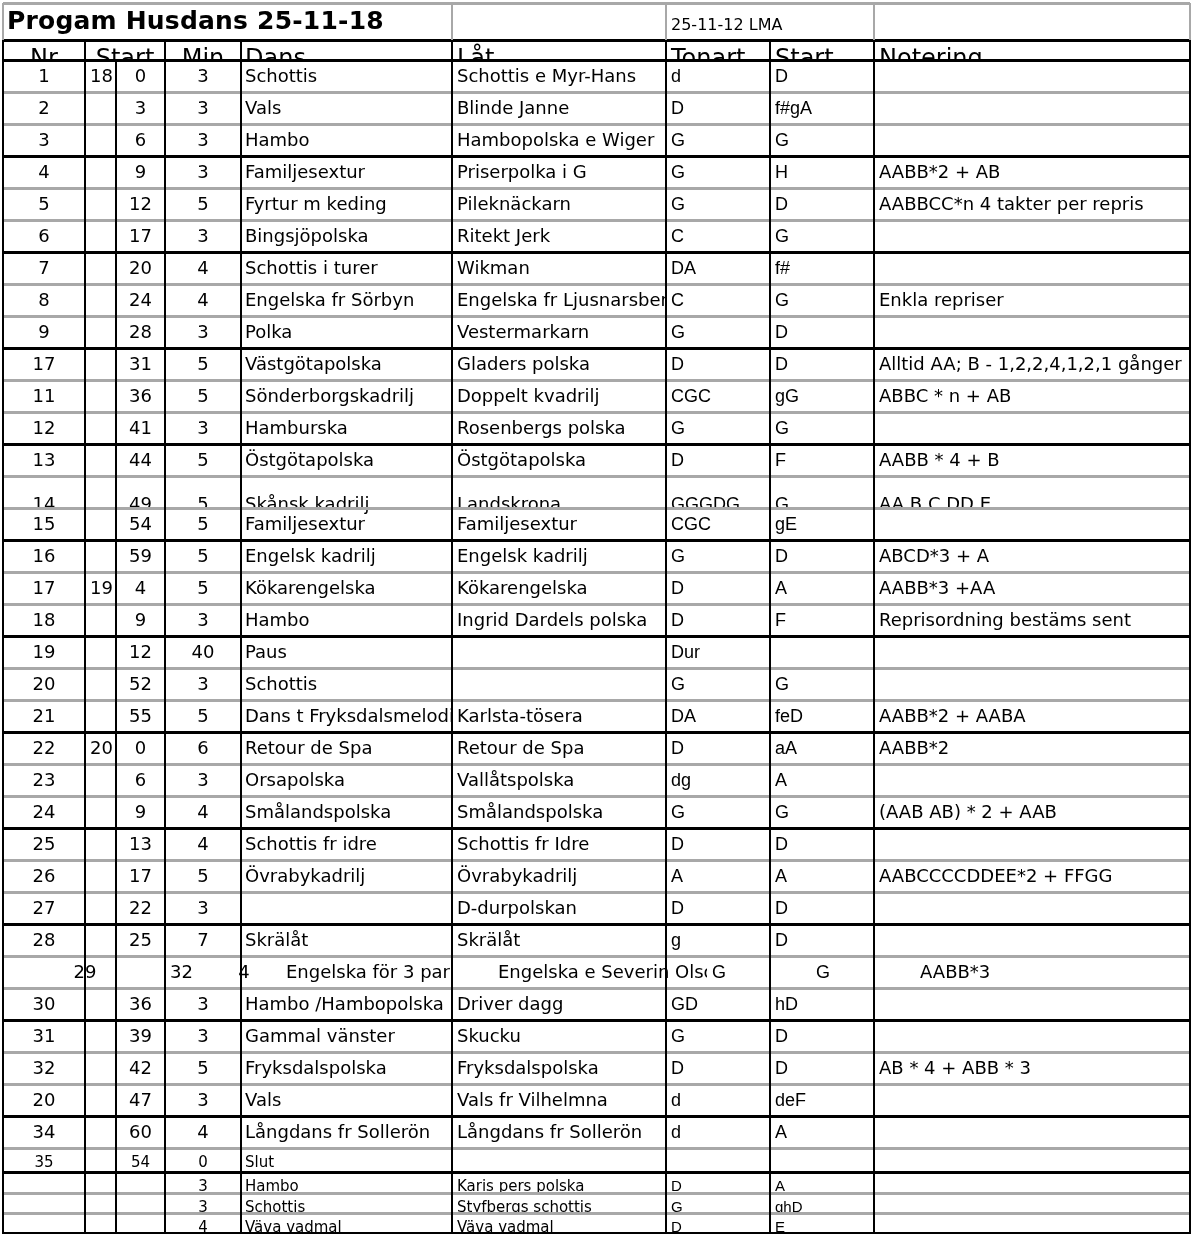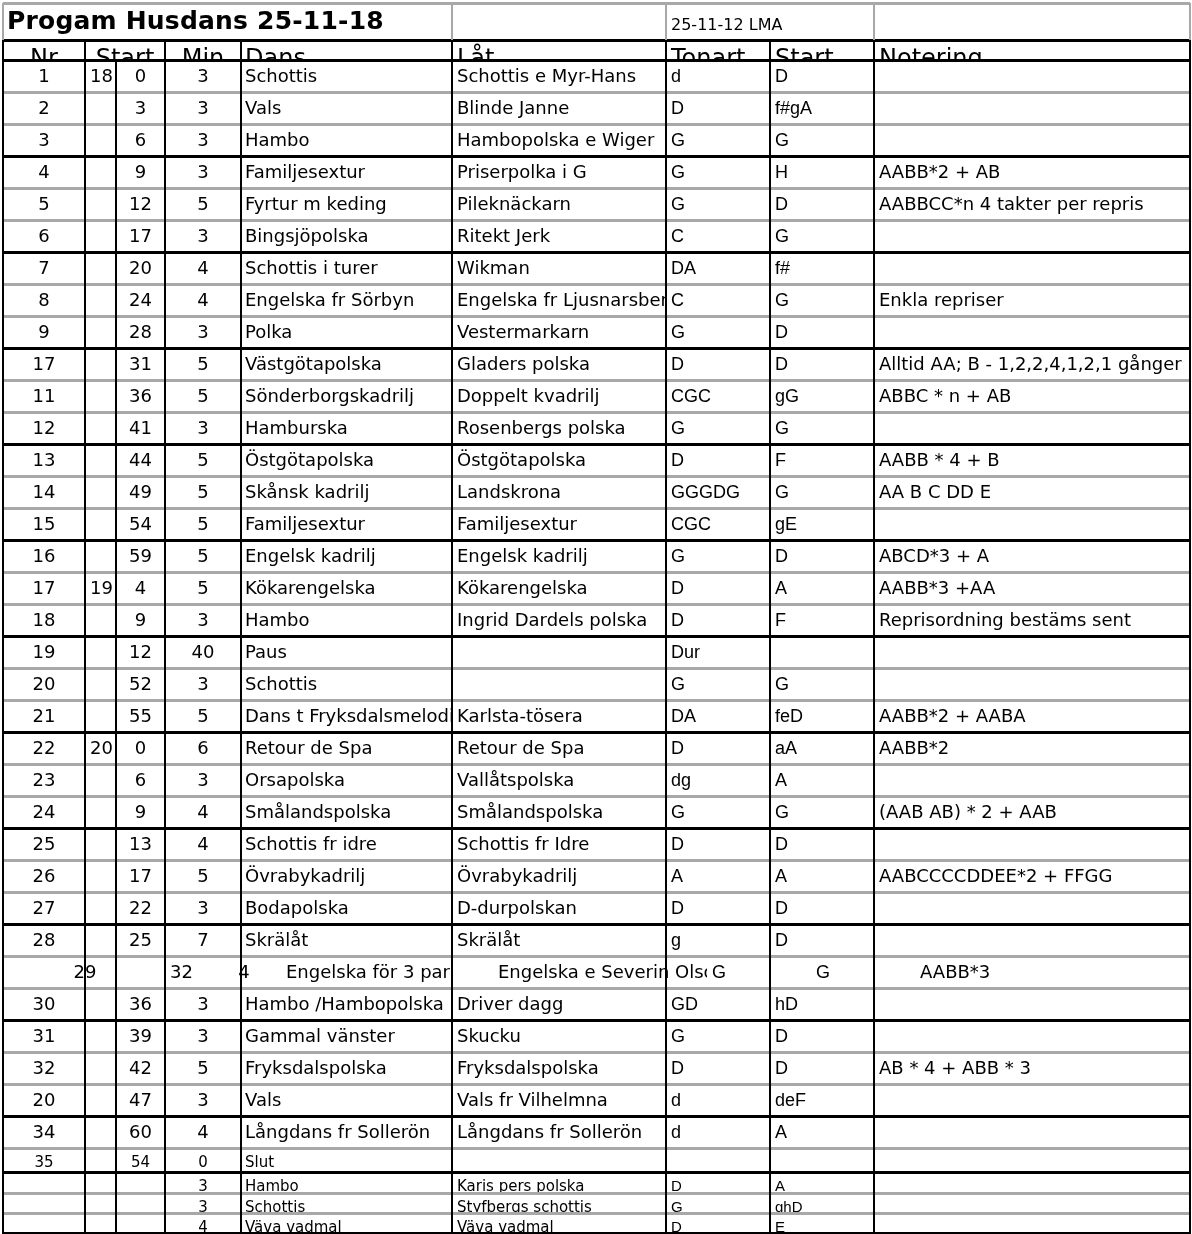--- a/index.html
+++ b/index.html
@@ -197,21 +197,21 @@
     <div class="cell c-nr">13</div>
     <div class="cell c-hr"></div>
     <div class="cell c-min">44</div>
     <div class="cell c-dur">5</div>
     <div class="cell c-dans">Östgötapolska</div>
     <div class="cell c-lat">Östgötapolska</div>
     <div class="cell c-ton">D</div>
     <div class="cell c-sta">F</div>
     <div class="cell c-not">AABB * 4 + B</div>
   </div>
-      <div class="row data-row" style="top: 476px;">
+      <div class="row data-row" style="top: 488px;">
     <div class="cell c-nr">14</div>
     <div class="cell c-hr"></div>
     <div class="cell c-min">49</div>
     <div class="cell c-dur">5</div>
     <div class="cell c-dans">Skånsk kadrilj</div>
     <div class="cell c-lat">Landskrona</div>
     <div class="cell c-ton">GGGDG</div>
     <div class="cell c-sta">G</div>
     <div class="cell c-not">AA B C DD E</div>
   </div>
@@ -344,21 +344,20 @@
     <div class="cell c-lat">Övrabykadrilj</div>
     <div class="cell c-ton">A</div>
     <div class="cell c-sta">A</div>
     <div class="cell c-not">AABCCCCDDEE*2 + FFGG</div>
   </div>
       <div class="row data-row" style="top: 892px;">
     <div class="cell c-nr">27</div>
     <div class="cell c-hr"></div>
     <div class="cell c-min">22</div>
     <div class="cell c-dur">3</div>
-    <div class="cell c-dans">Bodapolska</div>
     <div class="cell c-lat">D-durpolskan</div>
     <div class="cell c-ton">D</div>
     <div class="cell c-sta">D</div>
     <div class="cell c-not"></div>
   </div>
       <div class="row data-row" style="top: 924px;">
     <div class="cell c-nr">28</div>
     <div class="cell c-hr"></div>
     <div class="cell c-min">25</div>
     <div class="cell c-dur">7</div>

